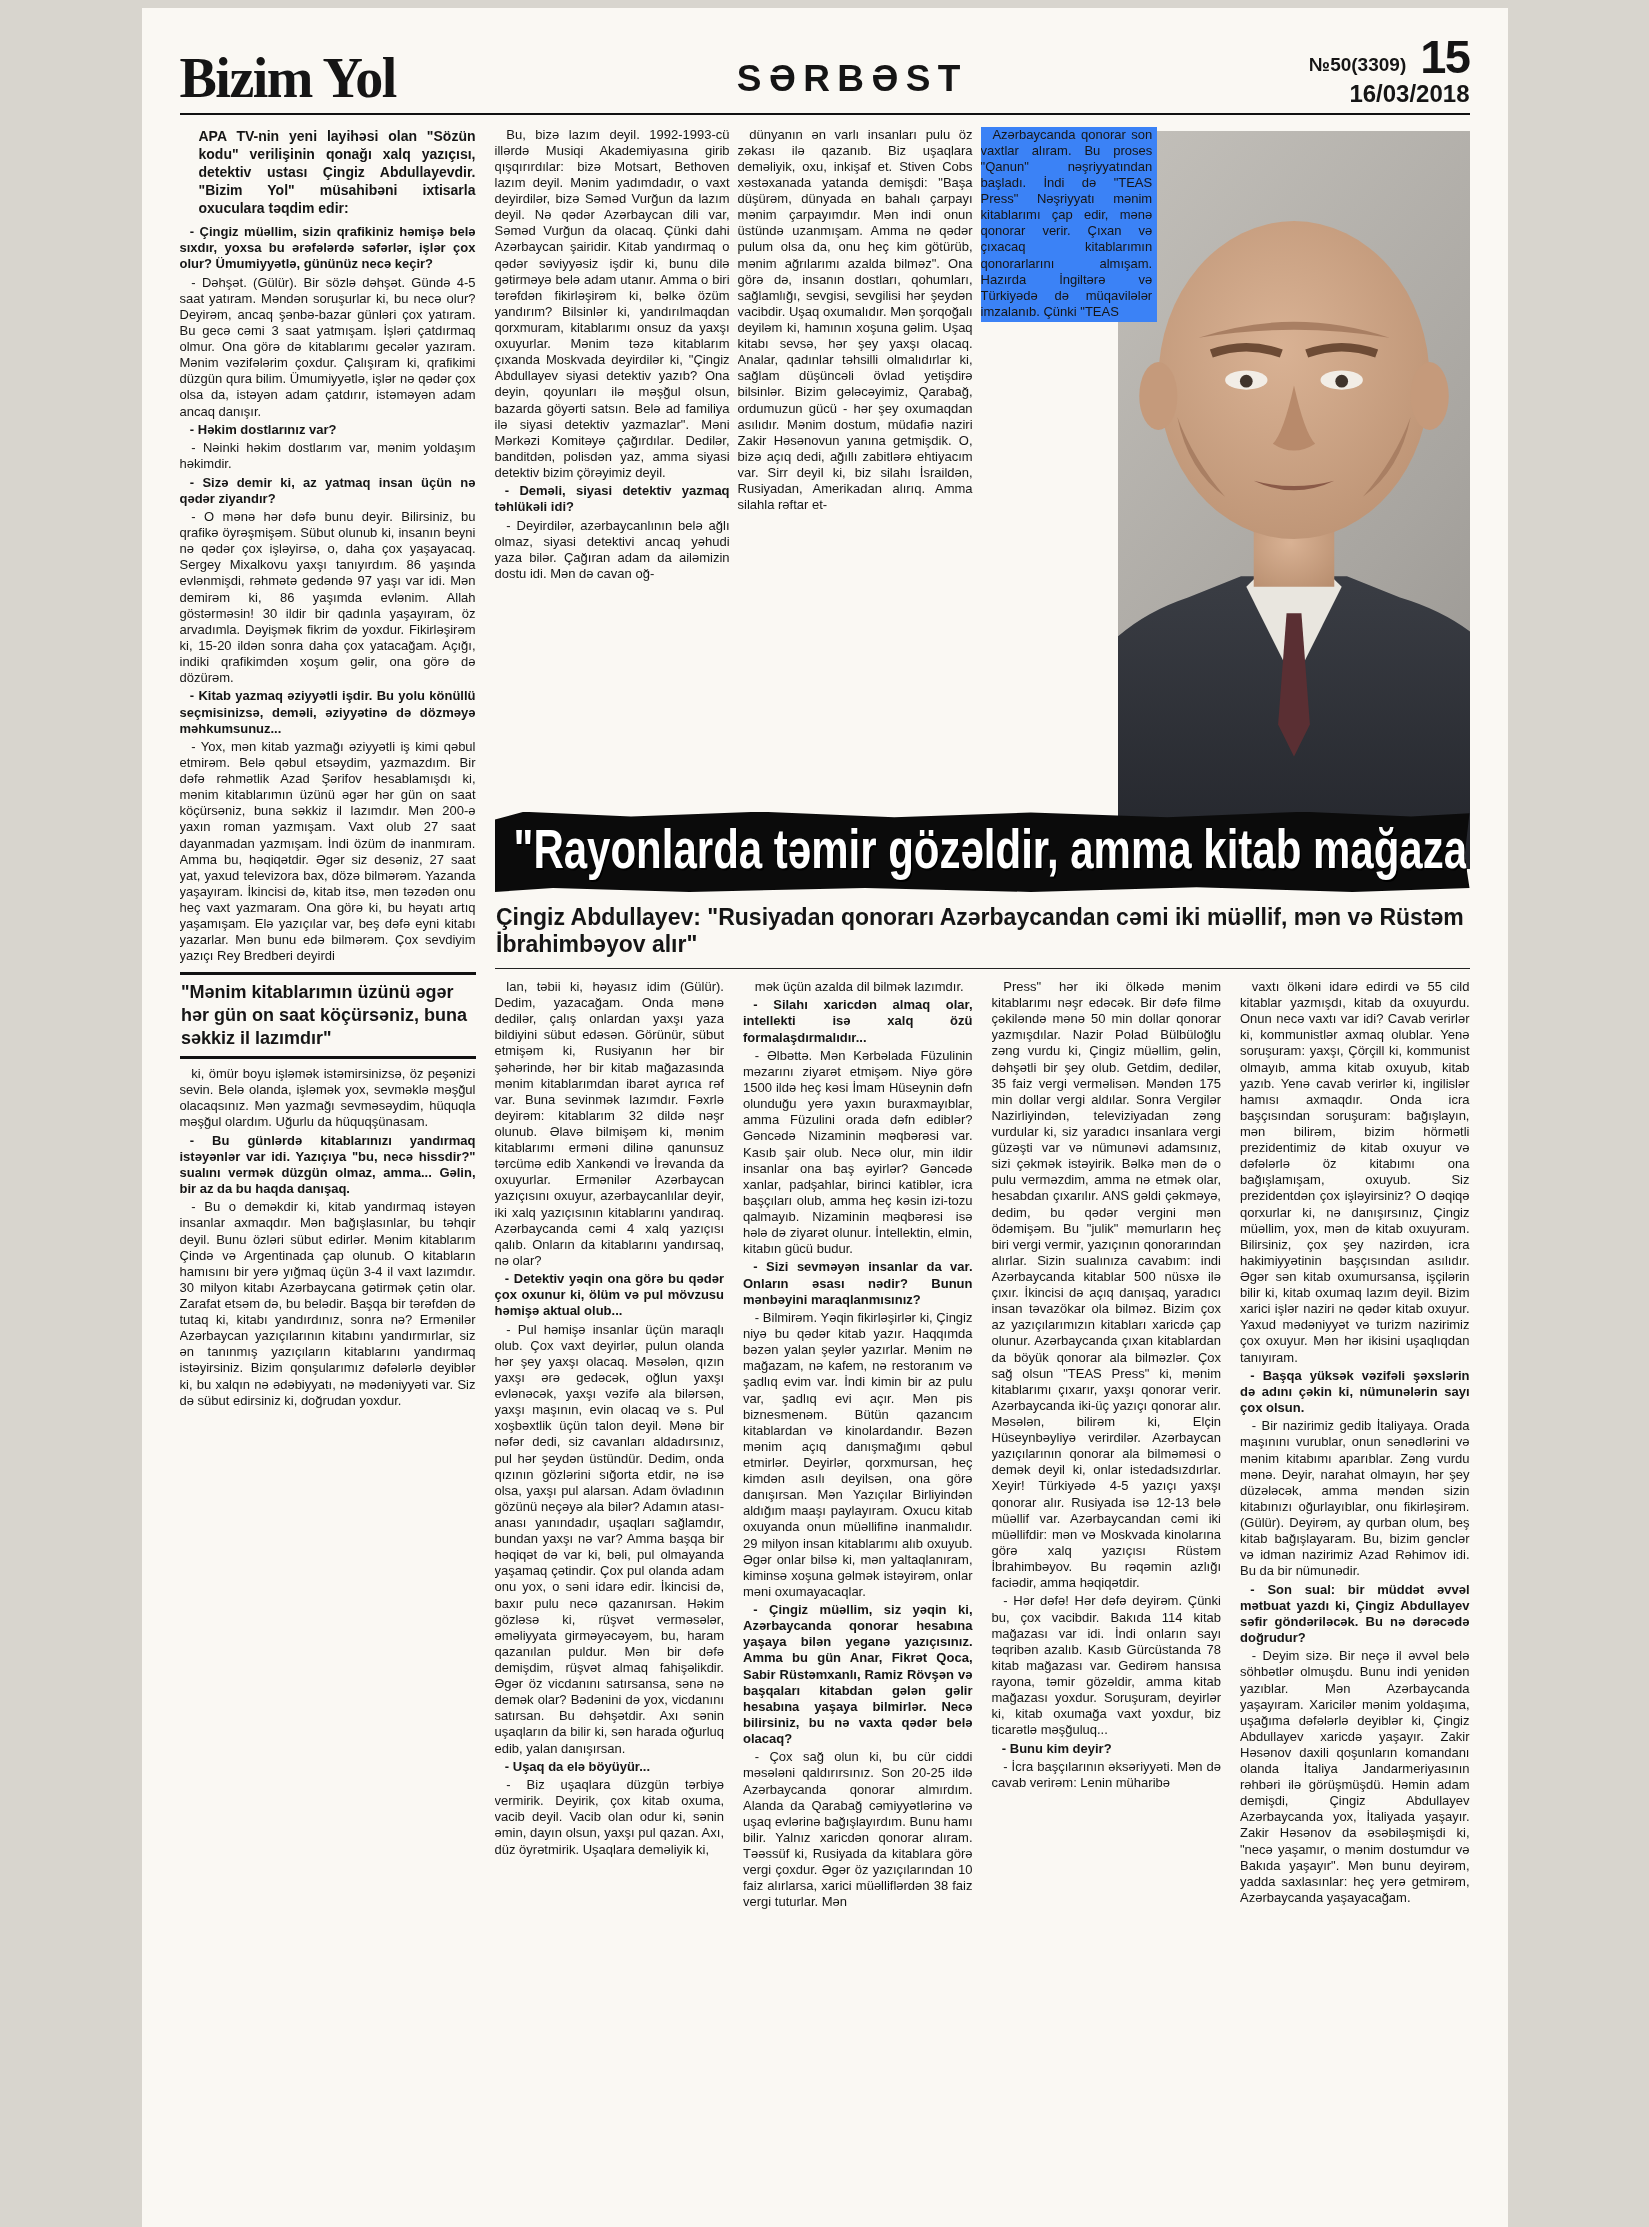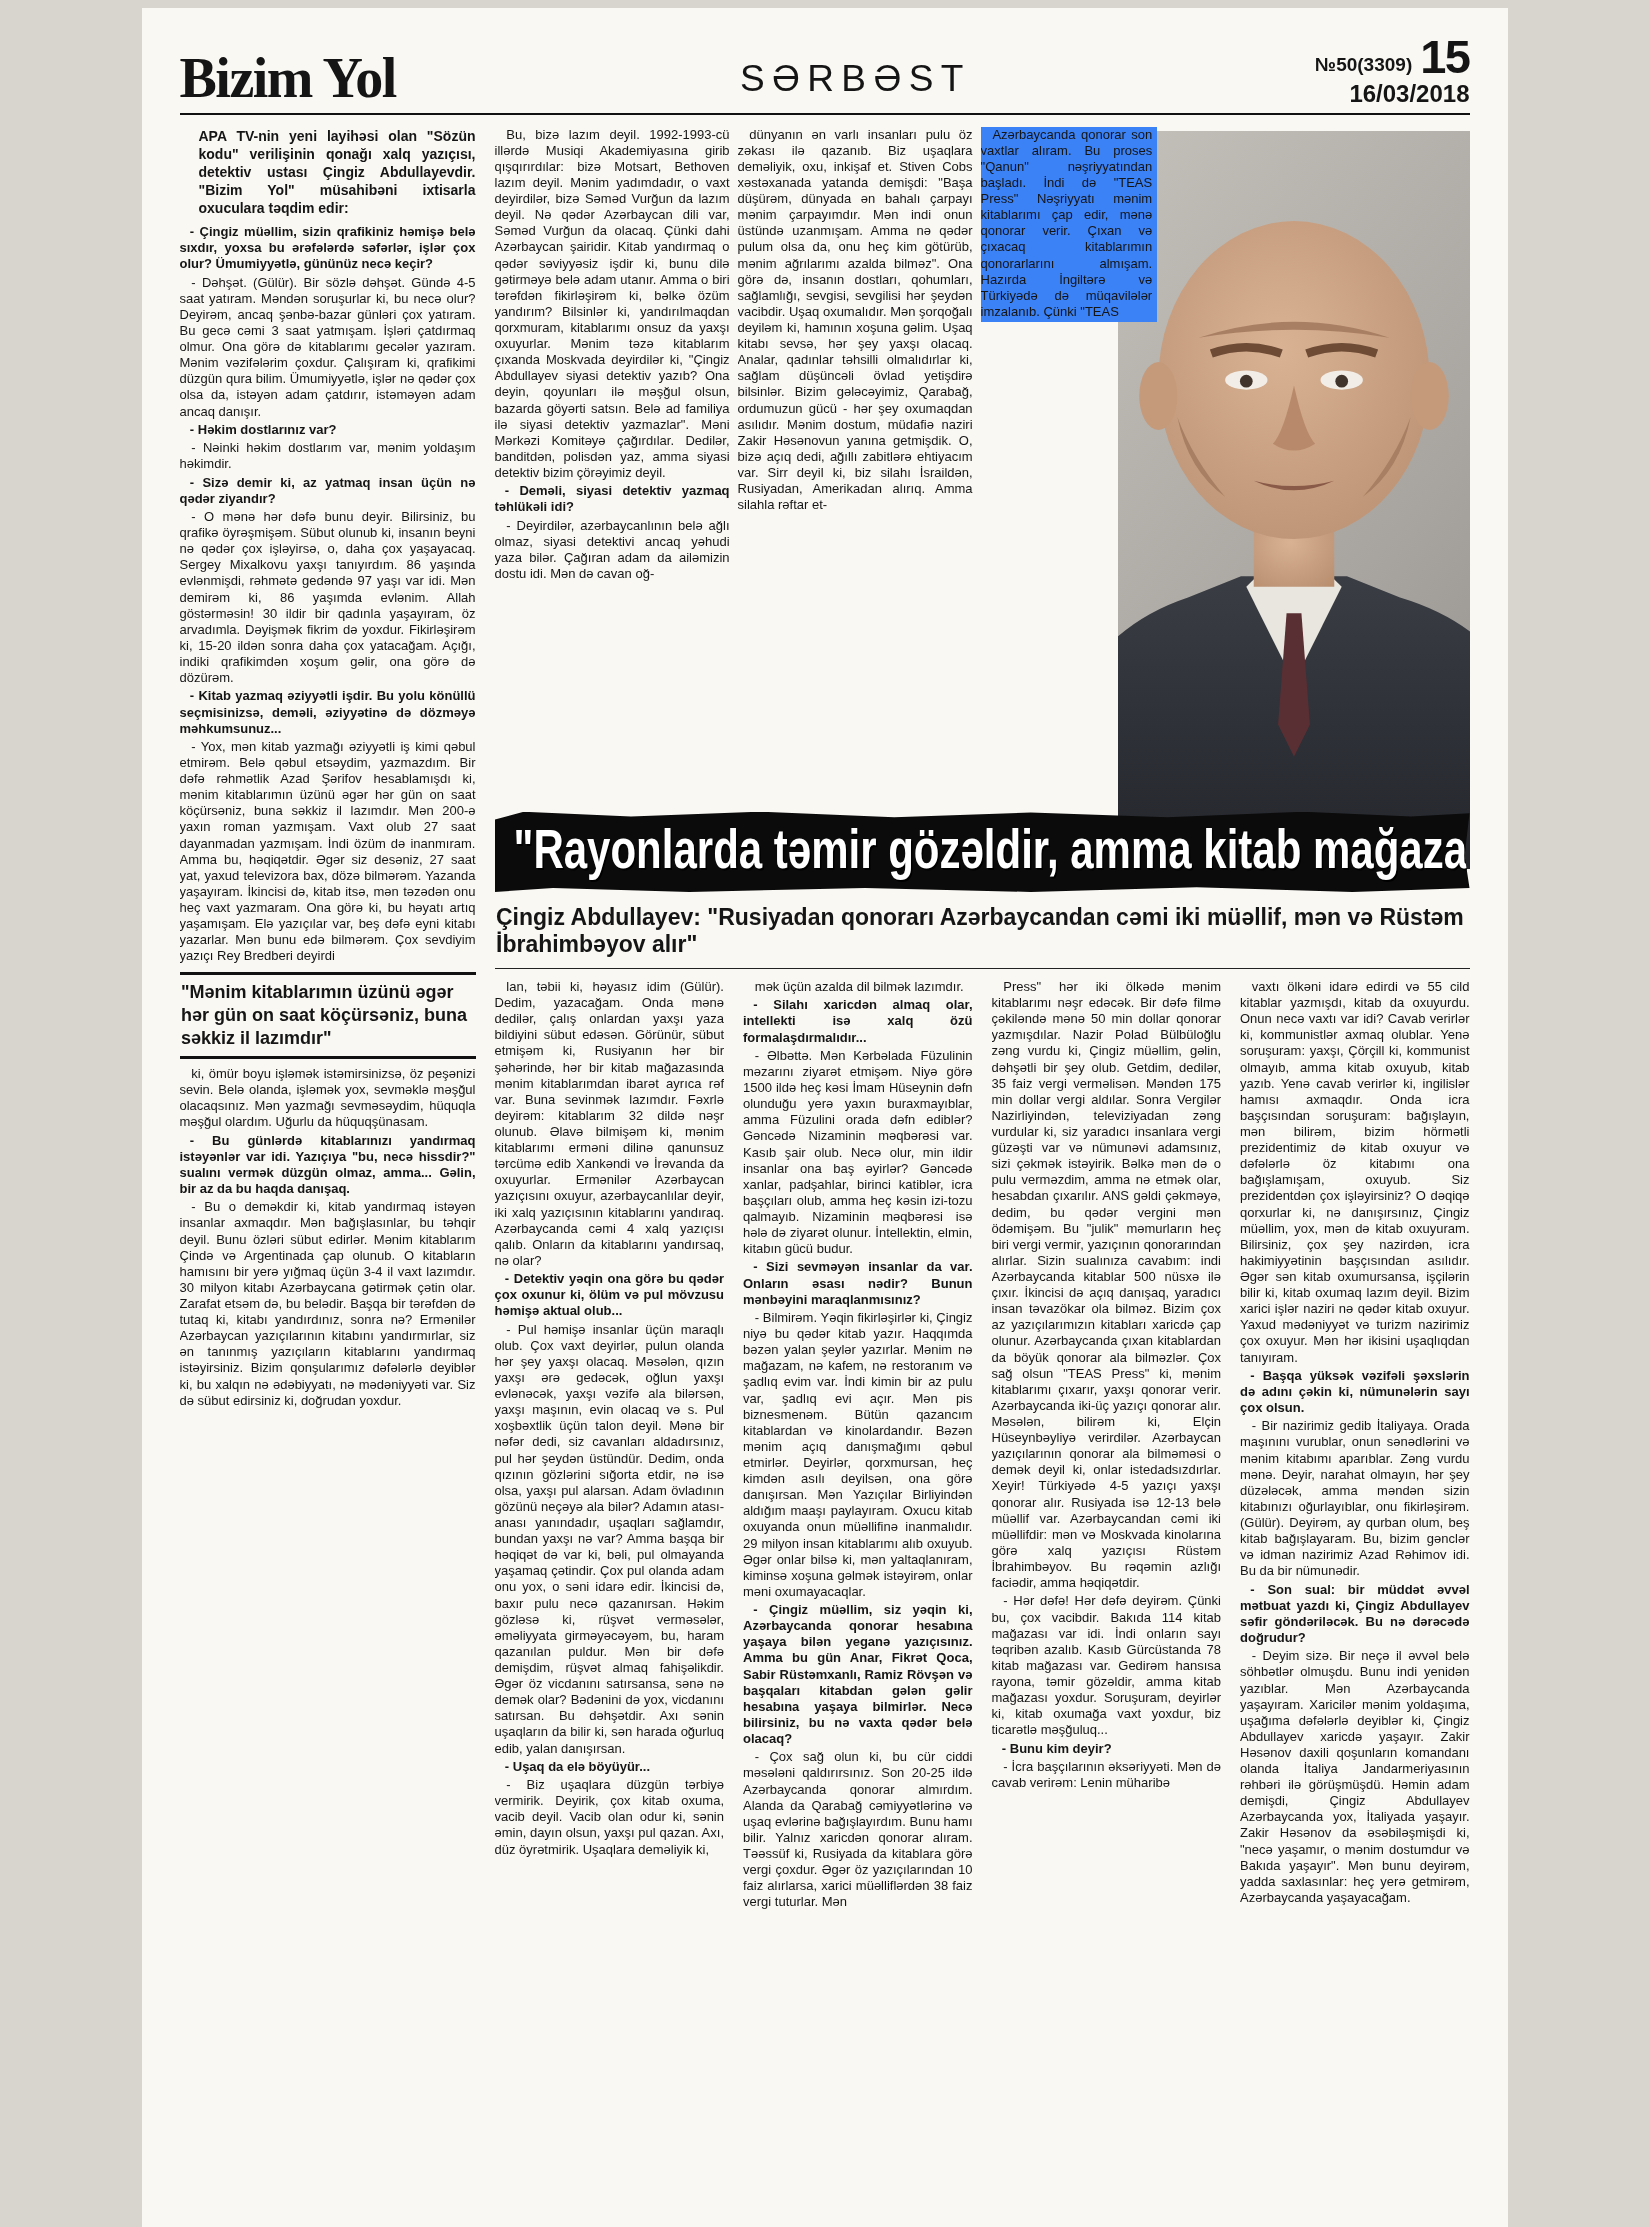--- a/index.html
+++ b/index.html
@@ -7,23 +7,23 @@
   .page {
     width:1366px; height:2227px; margin:8px auto; background:#faf8f3;
     color:#151515; font-family:"Liberation Sans", sans-serif;
     overflow:hidden; position:relative; padding:25px 38px 22px 38px;
   }
   
   .header { display:flex; align-items:flex-end; justify-content:space-between;
     border-bottom:2.2px solid #111; padding-bottom:7.4px; }
   .masthead { font-family:"Liberation Serif", serif; font-weight:900;
     font-size:56px; letter-spacing:-1.5px; line-height:.95; }
-  .section-title { font-size:37px; font-weight:400; letter-spacing:7.4px; padding-bottom:5.9px; }
+  .section-title { font-size:37px; font-weight:700; letter-spacing:7.4px; padding-bottom:5.9px; }
   .issue-block { text-align:right; line-height:1; }
-  .issue-line { display:flex; align-items:flex-end; justify-content:flex-end; gap:8px; }
+  .issue-line { display:flex; align-items:flex-end; justify-content:flex-end; gap:14px; }
   .issue-no { font-size:19px; font-weight:bold; padding-bottom:5.9px; }
   .page-no { font-size:47px; font-weight:900; letter-spacing:-1.5px; }
   .issue-date { font-size:24px; margin-top:1.5px;font-weight:bold; }
   
   .main { display:grid; grid-template-columns:296px 1fr; column-gap:19px; margin-top:11.8px; height:2117px; overflow:hidden; }
   .col { overflow:hidden; }
   .para { font-size:13px; line-height:1.24; text-align:justify; margin-bottom:2.2px; text-indent:11.8px; }
   .para.lead { font-weight:bold; font-size:14px; text-indent:0; padding:0 0 4.4px 19px; line-height:1.3; }
   .para.q { font-weight:bold; text-indent:10.3px; }
   

